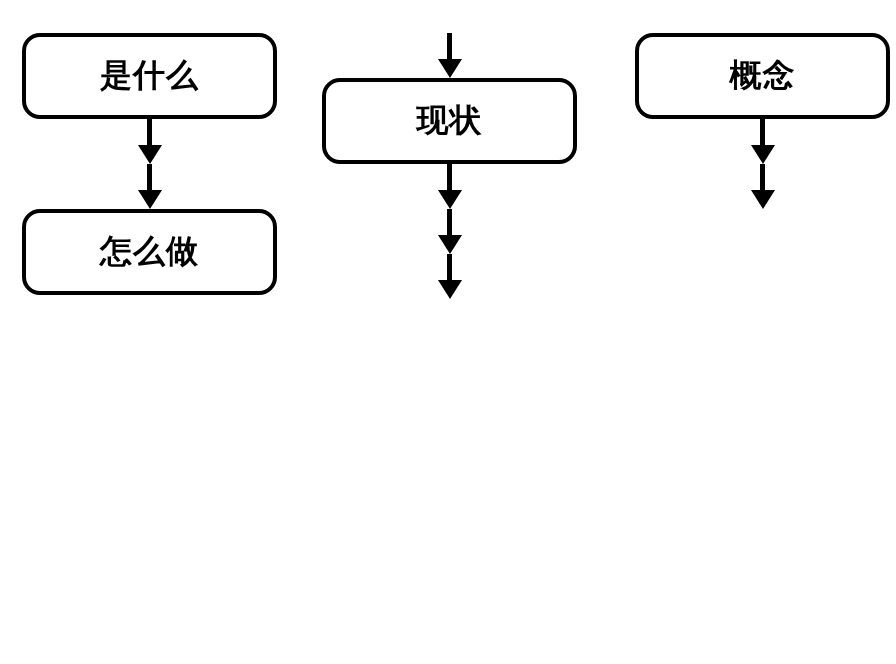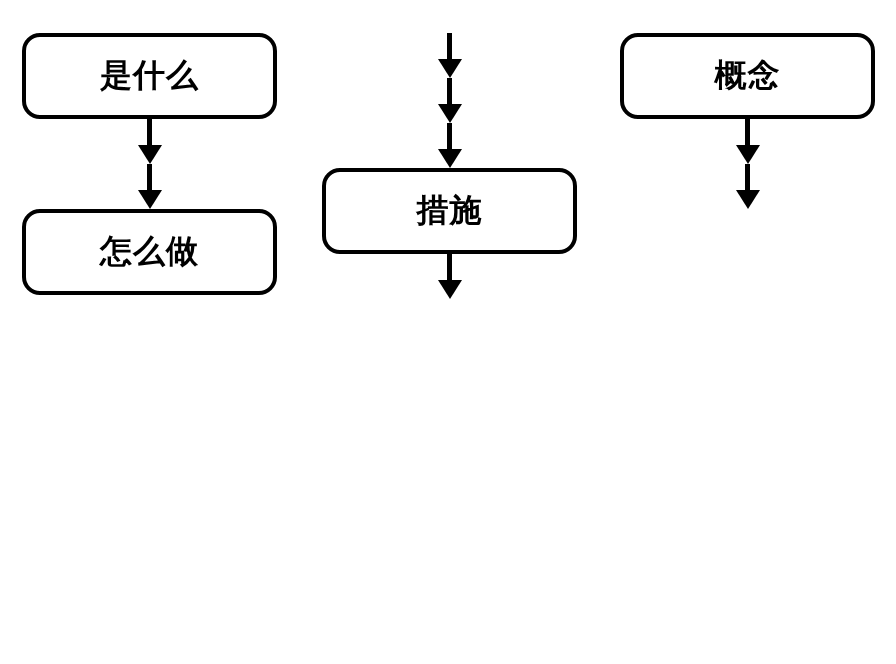--- a/index.html
+++ b/index.html
@@ -15,21 +15,21 @@
   .col {
     position: absolute;
     top: 33px;
     width: 255px;
     display: flex;
     flex-direction: column;
     align-items: center;
   }
   .col-1 { left: 22px; }
   .col-2 { left: 322px; }
-  .col-3 { left: 620px; }
+  .col-3 { left: 635px; }
   .node {
     flex: none;
     width: 255px;
     height: 86px;
     background: #ffffff;
     border: 4px solid #000000;
     border-radius: 18px;
     display: flex;
     align-items: center;
     justify-content: center;
@@ -81,31 +81,31 @@
     <div class="node">
       <span class="node-label">怎么做</span>
     </div>
   </div>
 
   <div class="col col-2">
     <div class="arrow">
         <div class="stem"></div>
         <div class="head"></div>
       </div>
+    <div class="node">
+      <span class="node-label">现状</span>
+    </div>
     <div class="arrow">
         <div class="stem"></div>
         <div class="head"></div>
       </div>
     <div class="arrow">
         <div class="stem"></div>
         <div class="head"></div>
       </div>
-    <div class="node">
-      <span class="node-label">措施</span>
-    </div>
     <div class="arrow">
         <div class="stem"></div>
         <div class="head"></div>
       </div>
   </div>
 
   <div class="col col-3">
     <div class="node">
       <span class="node-label">概念</span>
     </div>

